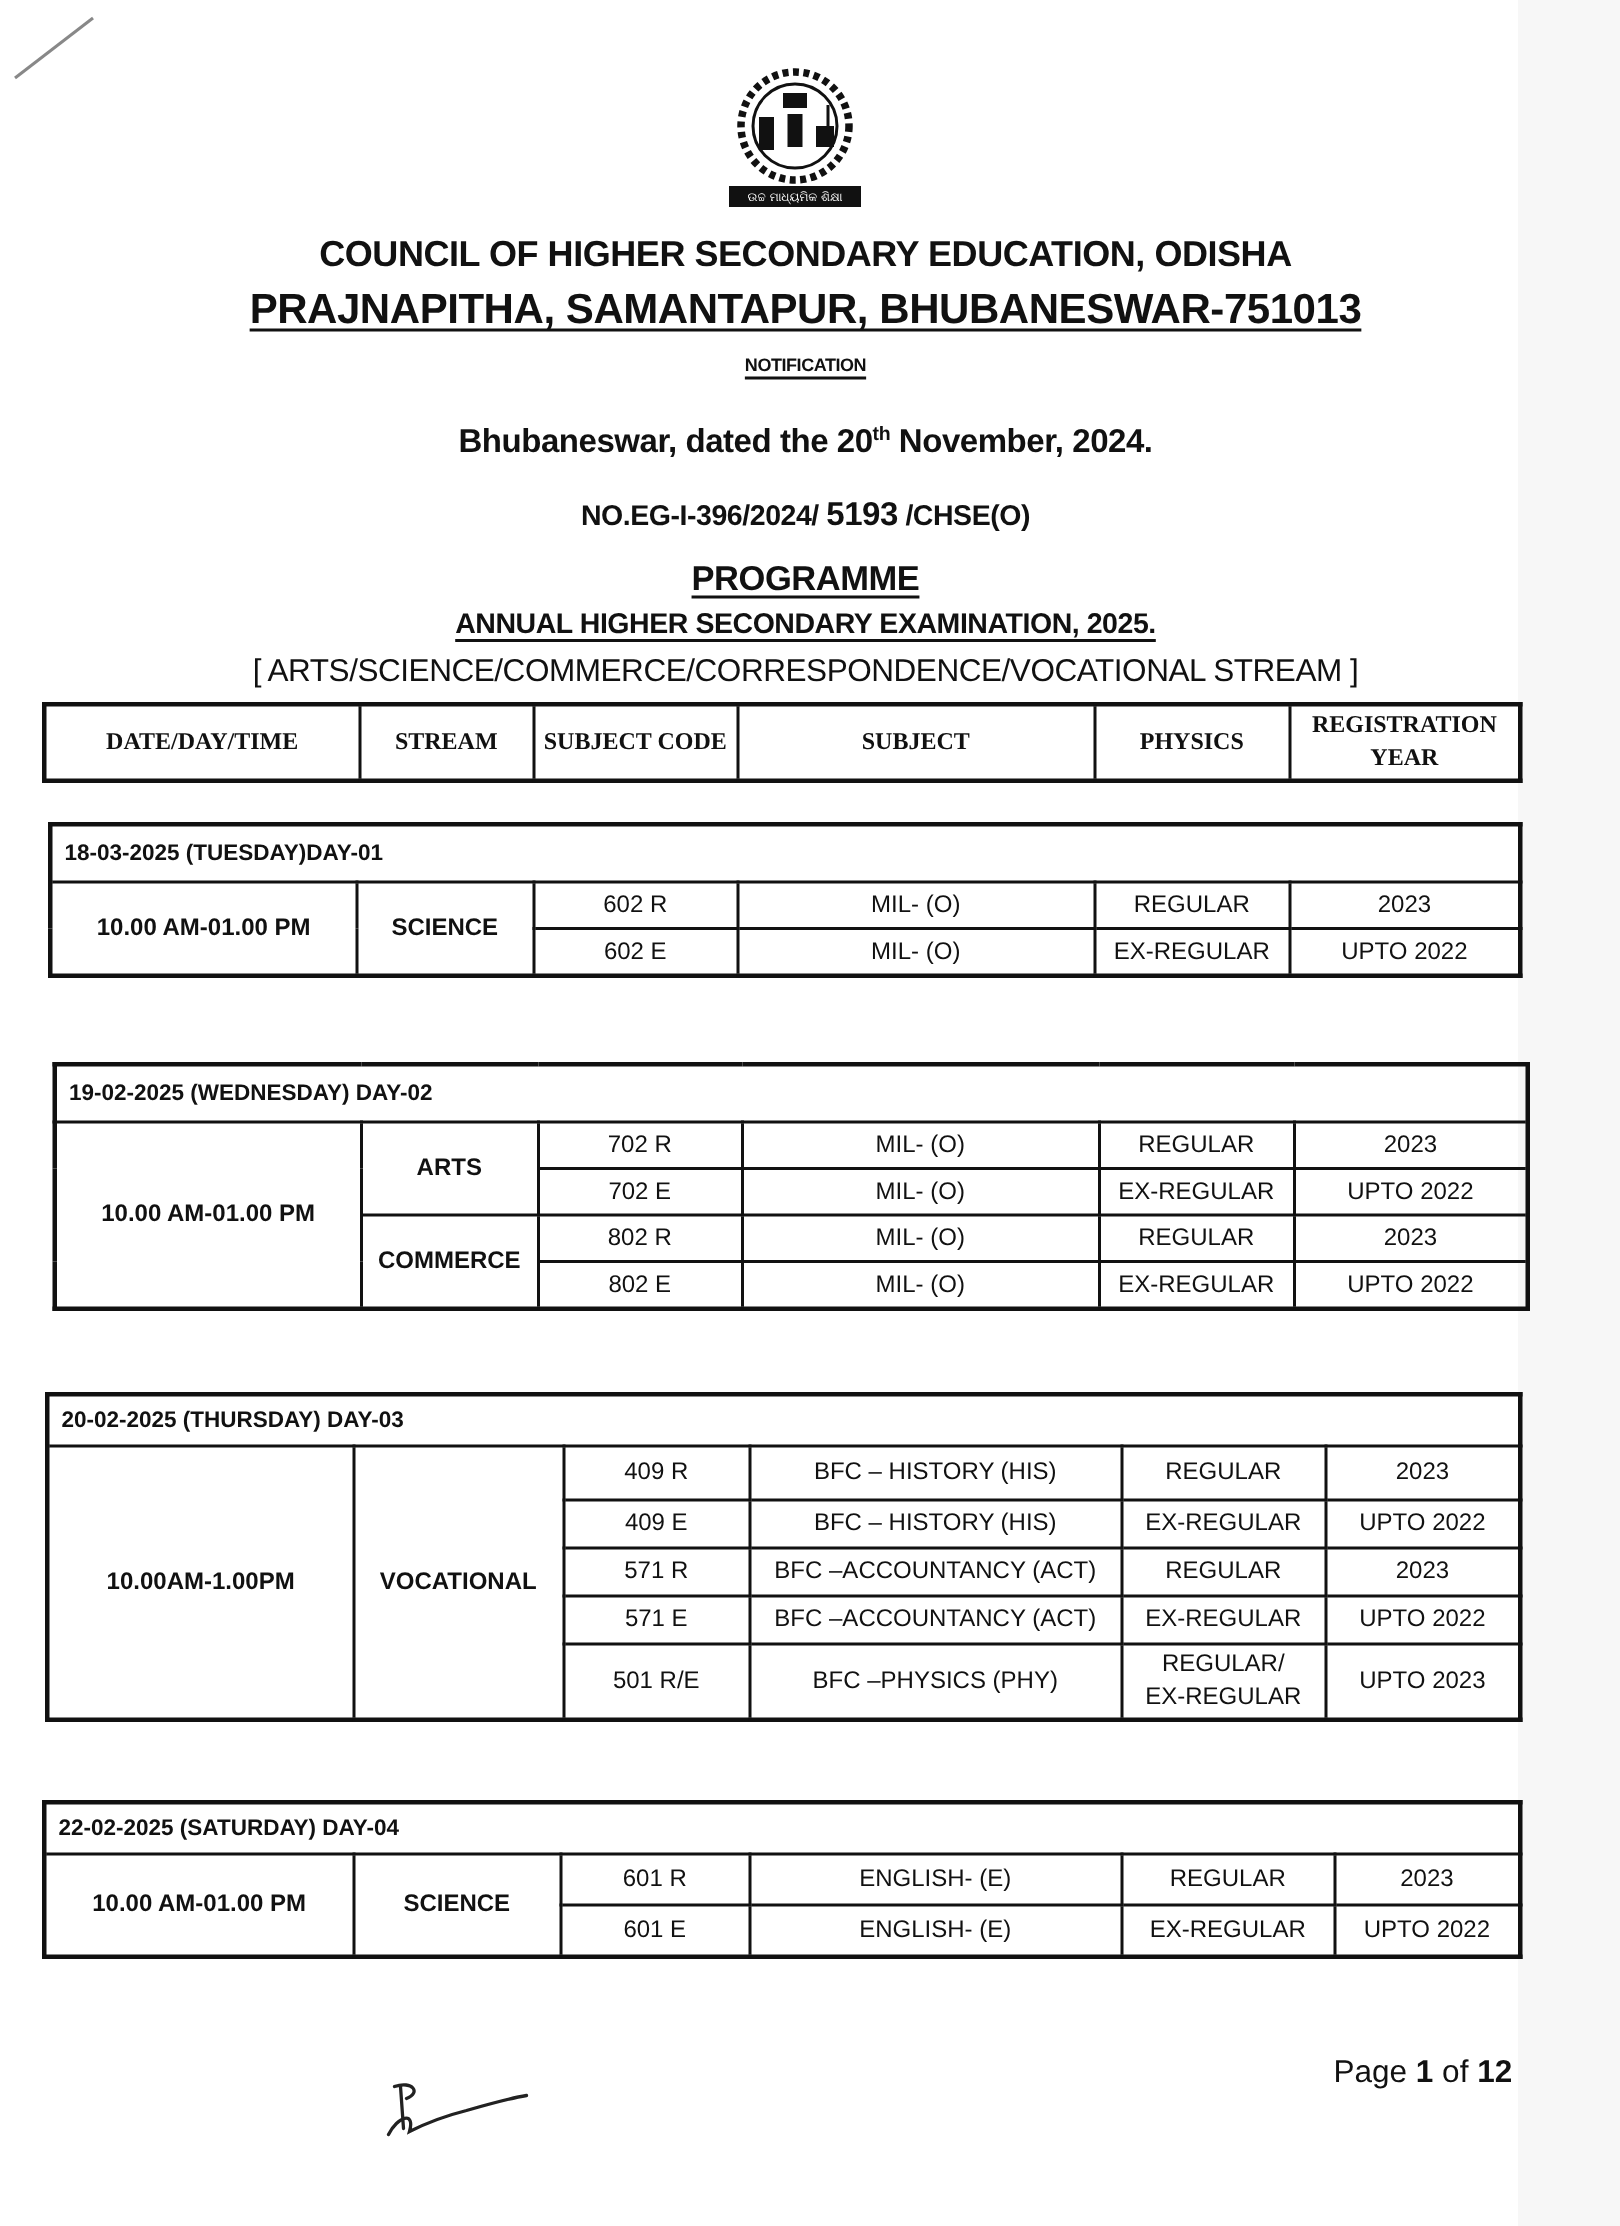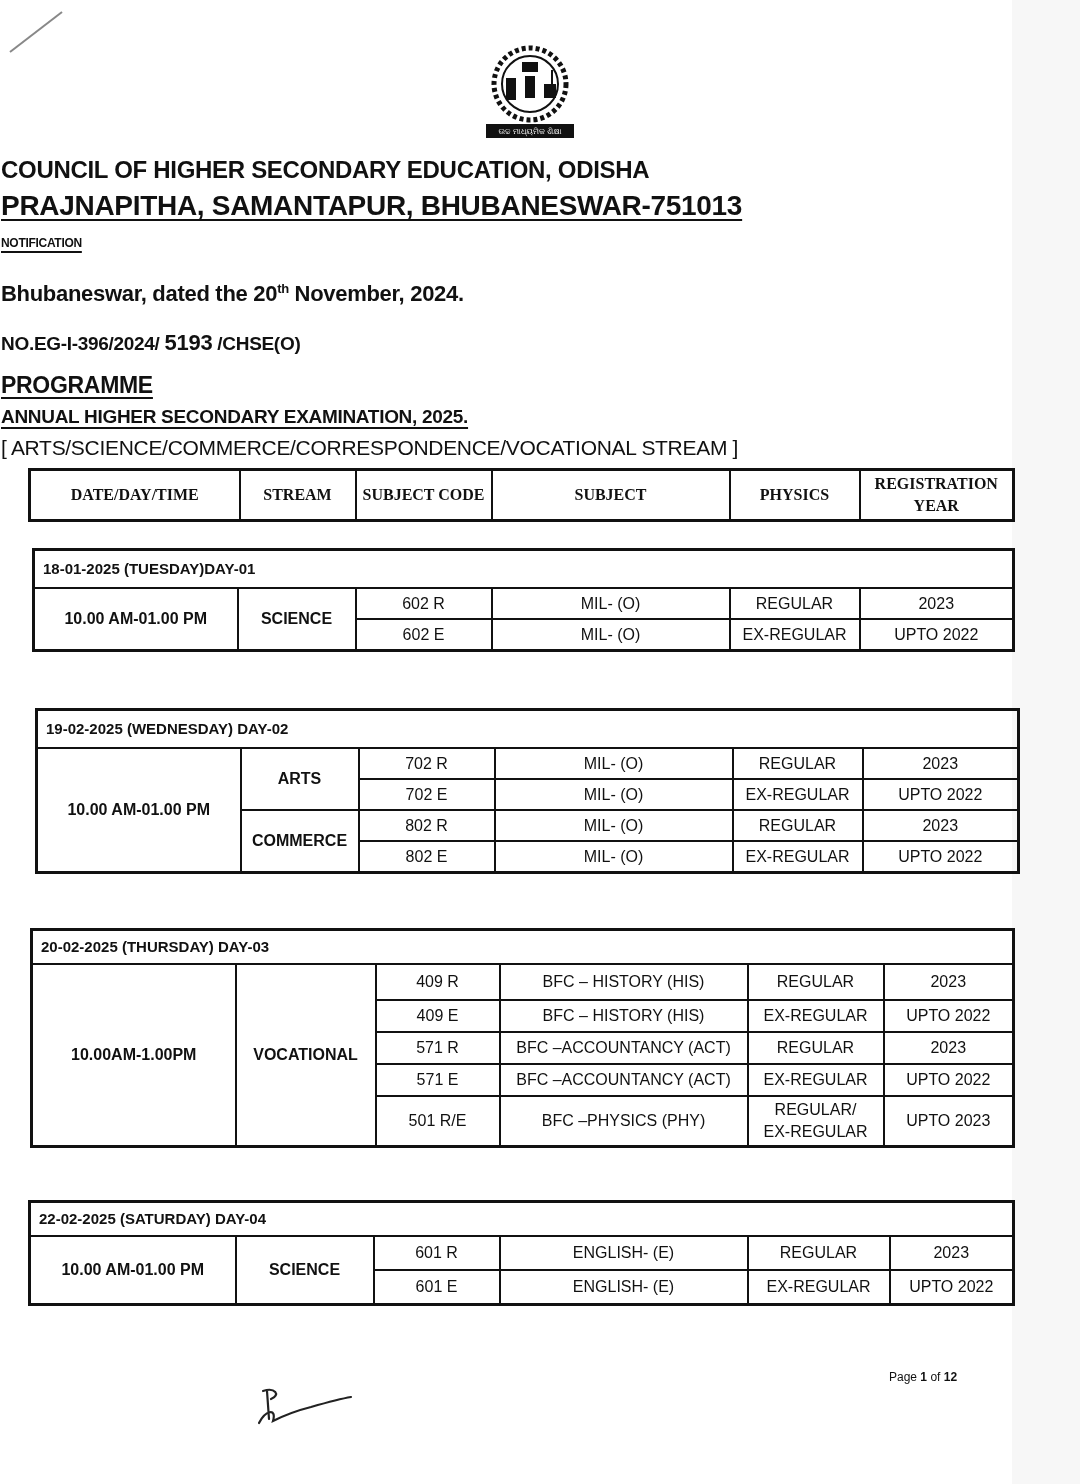--- a/index.html
+++ b/index.html
@@ -12,21 +12,21 @@
     position: absolute; top: 0; right: 0; width: 68px; height: 1484px;
     background: #f7f7f7;
   }
   .pen-mark {
     position: absolute; left: 6px; top: 8px; width: 60px; height: 50px;
   }
   .logo {
     position: absolute; left: 478px; top: 44px; width: 104px; height: 96px;
   }
   .hdr-line {
-    position: absolute; left: 1px; width: 1050px; text-align: left;
+    position: absolute; left: 12px; width: 1050px; text-align: center;
     font-weight: bold; letter-spacing: -0.3px;
   }
   .u { text-decoration: underline; text-underline-offset: 4px; text-decoration-thickness: 2px; }
   #title1 { top: 156px; font-size: 24px; }
   #title2 { top: 190px; font-size: 28px; }
   #notif { top: 236px; font-size: 12px; }
   #dated { top: 281px; font-size: 22px; }
   #dated sup { font-size: 13px; }
   #refno { top: 330px; font-size: 19px; font-weight: bold; }
   #refno .big { font-size: 22px; }
@@ -40,21 +40,21 @@
     font-size: 16px; font-weight: normal; padding: 0; line-height: 1.35;
   }
   .outer { border: 3px solid #111; }
   .bold { font-weight: bold; }
   .hdr-table th { font-weight: bold; font-size: 16px; height: 48px; }
   .day-label { text-align: left; padding-left: 8px; font-weight: bold; font-size: 15px; height: 36px; }
   .row td { height: 29px; }
   .row3 td { height: 30px; }
 
   .page-num {
-    position: absolute; left: 889px; top: 1370px; font-size: 12px;
+    position: absolute; left: 889px; top: 1370px; font-size: 21px;
   }
   .signature { position: absolute; left: 255px; top: 1385px; width: 100px; height: 45px; }
 </style>
 </head>
 <body>
 
 <div class="right-strip"></div>
 
 <svg class="pen-mark" viewBox="0 0 60 50">
   <line x1="4" y1="44" x2="56" y2="4" stroke="#888" stroke-width="2"></line>
@@ -106,21 +106,21 @@
   <colgroup>
       <col style="width:204px">
       <col style="width:118px">
       <col style="width:136px">
       <col style="width:238px">
       <col style="width:130px">
       <col style="width:154px">
     </colgroup>
   <tbody>
       <tr>
-        <td colspan="6" class="day-label">18-01-2025 (TUESDAY)DAY-01</td>
+        <td colspan="6" class="day-label">18-03-2025 (TUESDAY)DAY-01</td>
       </tr>
   <tr class="row">
     <td rowspan="2" class="bold">10.00 AM-01.00 PM</td>
     <td rowspan="2" class="bold">SCIENCE</td>
     <td>602 R</td>
     <td>MIL- (O)</td>
     <td>REGULAR</td>
     <td>2023</td>
   </tr>
   <tr class="row">

